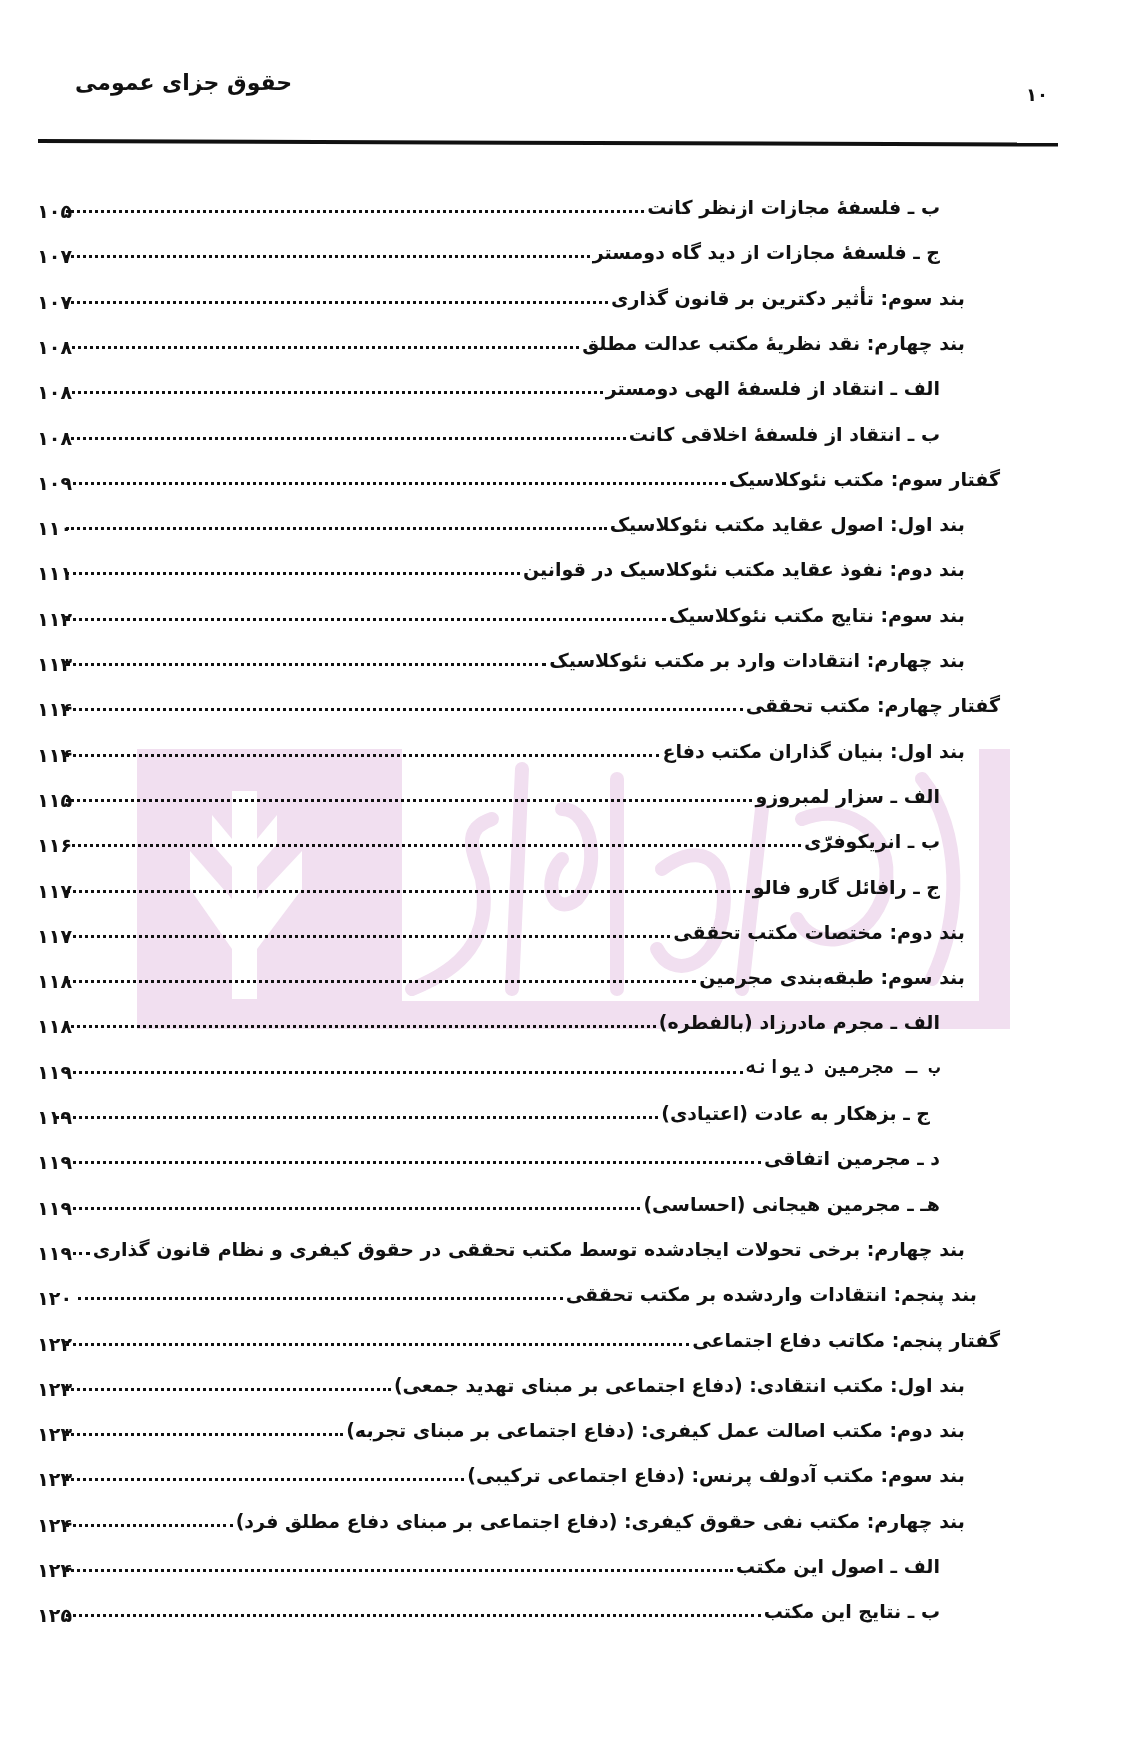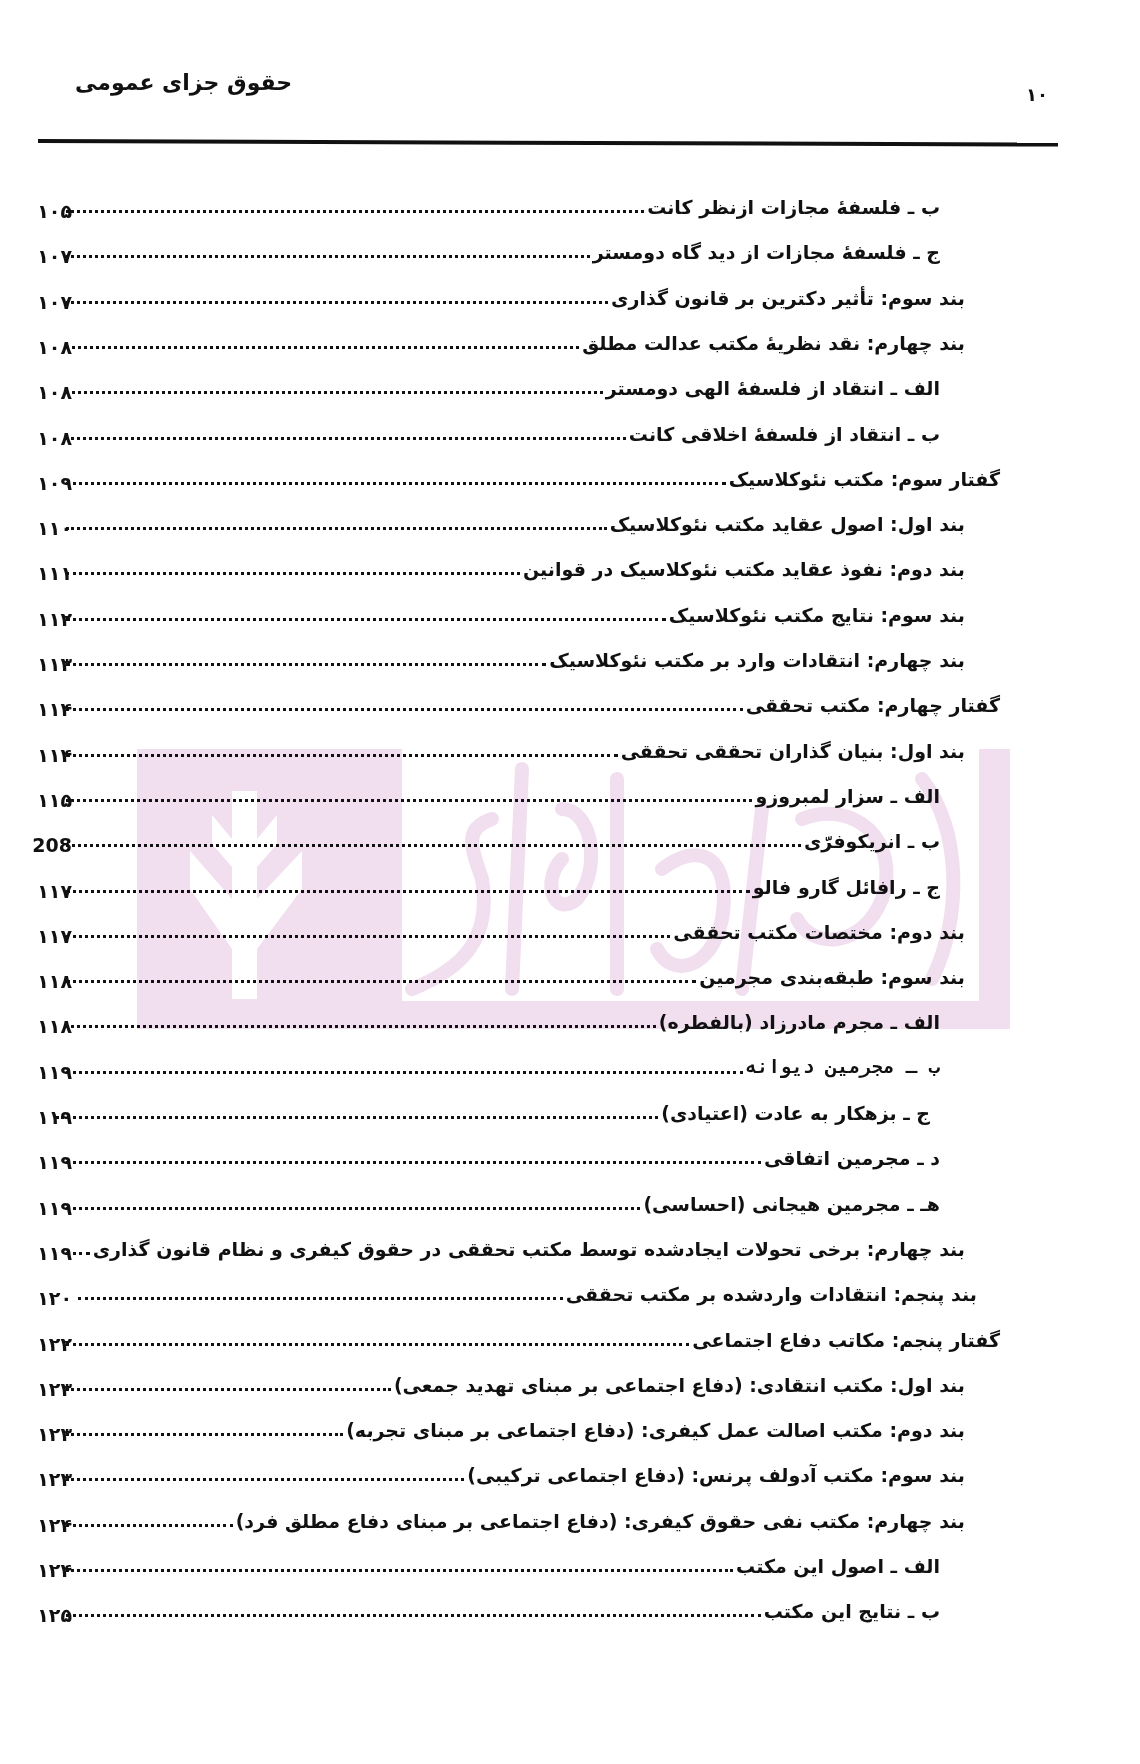--- a/index.html
+++ b/index.html
@@ -236,33 +236,33 @@
     <div class="toc-row" style="top: 498.3px;">
       <div class="page-ref">۱۱۴</div>
       <div class="entry" style="left: 66px; width: 934px;">
         <span class="entry-text">گفتار چهارم: مکتب تحققی</span>
         <span class="leader"></span>
       </div>
     </div>
     <div class="toc-row" style="top: 543.6px;">
       <div class="page-ref">۱۱۴</div>
       <div class="entry" style="left: 66px; width: 899px;">
-        <span class="entry-text">بند اول: بنیان گذاران تحققی تحققی</span>
+        <span class="entry-text">بند اول: بنیان گذاران مکتب دفاع</span>
         <span class="leader"></span>
       </div>
     </div>
     <div class="toc-row" style="top: 588.9px;">
       <div class="page-ref">۱۱۵</div>
       <div class="entry" style="left: 66px; width: 874px; text-align: center;">
         <span class="entry-text">الف ـ سزار لمبروزو</span>
         <span class="leader"></span>
       </div>
     </div>
     <div class="toc-row" style="top: 634.2px;">
-      <div class="page-ref">208</div>
+      <div class="page-ref">۱۱۶</div>
       <div class="entry" style="left: 66px; width: 874px;">
         <span class="entry-text">ب ـ انریکوفرّی</span>
         <span class="leader"></span>
       </div>
     </div>
     <div class="toc-row" style="top: 679.5px;">
       <div class="page-ref">۱۱۷</div>
       <div class="entry" style="left: 66px; width: 874px;">
         <span class="entry-text">ج ـ رافائل گارو فالو</span>
         <span class="leader"></span>

